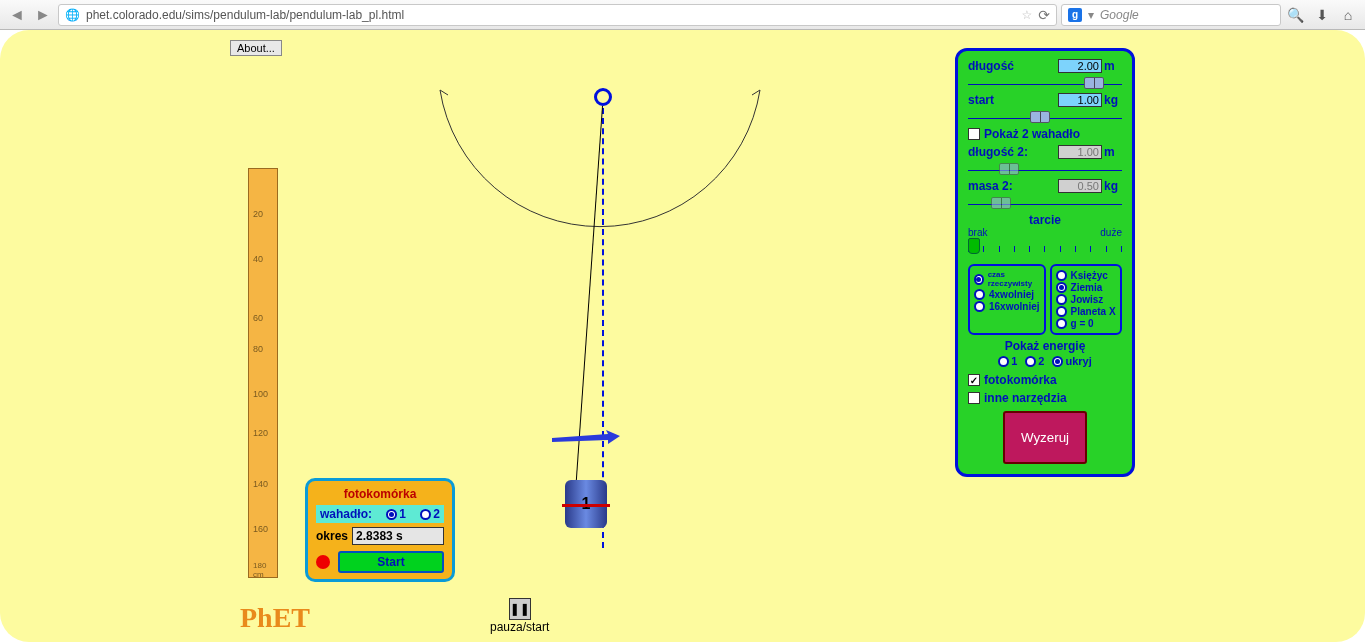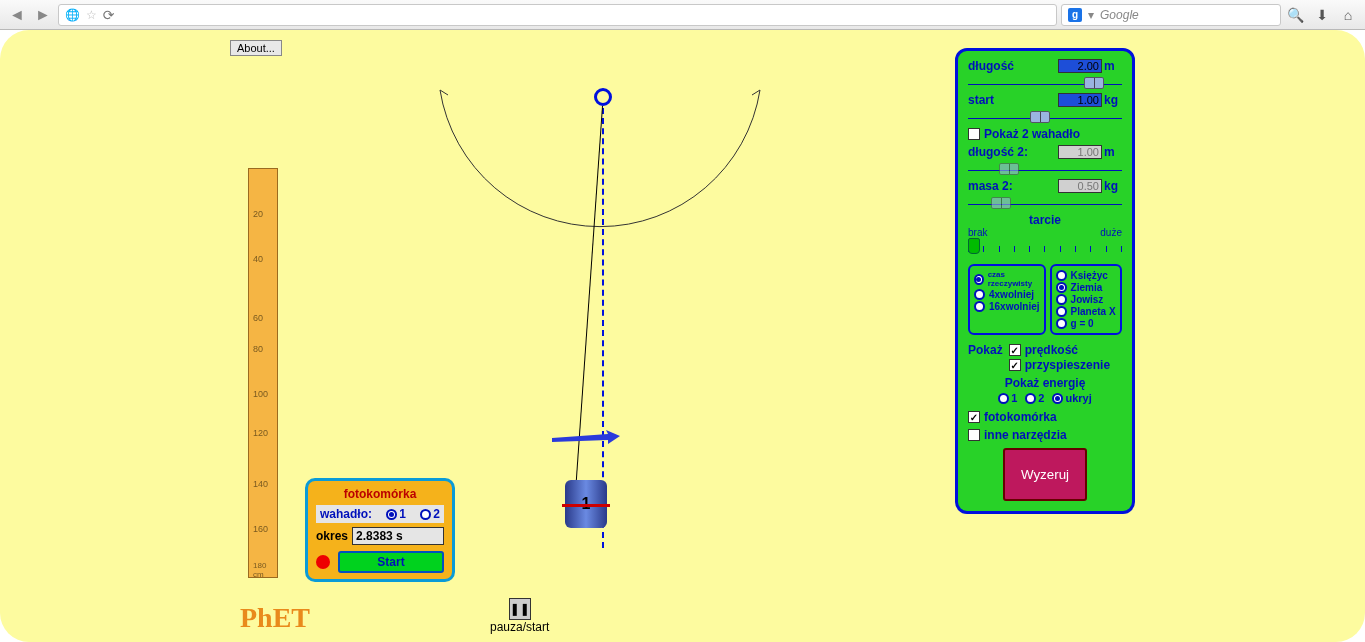--- a/index.html
+++ b/index.html
@@ -35,35 +35,35 @@
 .dashed-line { position: absolute; left: 192px; top: 48px; width: 0; height: 440px; border-left: 2px dashed #0010dd; }
 .string { position: absolute; left: 192px; top: 46px; width: 1px; height: 400px; background: #000; transform-origin: top center; transform: rotate(4deg); }
 .bob { position: absolute; left: 155px; top: 420px; width: 42px; height: 48px; background: linear-gradient(90deg, #2a3a8a, #6a8ae2, #2a3a8a); border-radius: 6px; display: flex; align-items: center; justify-content: center; color: #000; font-weight: bold; font-size: 16px; }
 .bob::before { content:''; position:absolute; top:50%; left:-3px; right:-3px; height:3px; background:#c00; }
 .arrow { position:absolute; left:140px; top:370px; width:70px; height:16px; }
 .arrow svg { width:100%; height:100%; }
 
 
 .photogate { position: absolute; left: 305px; top: 448px; width: 150px; background: #f5b21b; border: 3px solid #0a9bd8; border-radius: 10px; padding: 6px 8px; font-size: 12px; }
 .photogate-title { color: #b00; font-weight: bold; text-align: center; margin-bottom: 4px; }
-.photogate-row { background: #e5e5e5; color: #0010bb; font-weight: bold; padding: 2px 4px; display: flex; align-items: center; justify-content: space-between; margin-bottom: 4px; }
+.photogate-row { background: #5eead4; color: #0010bb; font-weight: bold; padding: 2px 4px; display: flex; align-items: center; justify-content: space-between; margin-bottom: 4px; }
 .radio { display: inline-flex; align-items: center; gap: 2px; }
 .radio-dot { width: 11px; height: 11px; border: 2px solid #0010bb; border-radius: 50%; display: inline-flex; align-items: center; justify-content: center; background:#fff; }
 .radio-dot.sel::after { content:''; width:5px; height:5px; background:#0010bb; border-radius:50%; }
 .okres-row { display: flex; align-items: center; gap: 4px; font-weight: bold; }
 .okres-val { flex:1; background:#e5e5e5; border:1px solid #333; padding:1px 3px; font-size:12px; }
 .photogate-bottom { display: flex; align-items: center; gap: 8px; margin-top: 6px; }
 .rec-dot { width: 14px; height: 14px; background: #e00; border-radius: 50%; }
 .start-btn { flex:1; background: #00d21e; border: 2px solid #0050c0; color: #0010bb; font-weight: bold; padding: 2px 6px; text-align: center; cursor: pointer; border-radius: 3px; }
 
 
 .panel { position: absolute; right: 230px; top: 18px; width: 180px; background: #28d228; border: 3px solid #0010dd; border-radius: 12px; padding: 8px 10px; font-size: 12px; }
 .panel-row { display: flex; align-items: center; justify-content: space-between; margin-bottom: 2px; }
 .panel-label { color: #0010bb; font-weight: bold; }
-.panel-input { width: 44px; background:#1d4ed8; border:1px solid #333; text-align:right; padding:0 2px; font-size:11px; }
+.panel-input { width: 44px; background:#7dd3fc; border:1px solid #333; text-align:right; padding:0 2px; font-size:11px; }
 .panel-input.dis { background:#d0d0d0; color:#777; }
 .panel-unit { color:#0010bb; font-weight:bold; width:18px; }
 .slider-track { height: 10px; border-bottom:1px solid #0010bb; position:relative; margin-bottom:8px; }
 .slider-thumb { position:absolute; top:2px; width:20px; height:12px; background:#9ab4e0; border:1px solid #556; border-radius:2px; }
 .slider-thumb::after{content:'';position:absolute;left:50%;top:0;bottom:0;width:1px;background:#445;}
 .panel-check { display:flex; align-items:center; gap:4px; color:#0010bb; font-weight:bold; margin:4px 0; }
 .chk { width:12px; height:12px; background:#fff; border:1px solid #333; display:inline-flex; align-items:center; justify-content:center; font-size:10px; }
 .chk.on::after{content:'✓';color:#000;font-weight:bold;}
 .friction-header { text-align:center; color:#0010bb; font-weight:bold; margin-top:6px; }
 .friction-labels { display:flex; justify-content:space-between; color:#0010bb; font-size:10px; }
@@ -84,20 +84,21 @@
 .reset-btn { display:block; margin:6px auto 2px auto; background:#be185d; color:#fff; border:2px solid #600; padding:17px 16px; font-weight:normal; border-radius:3px; cursor:pointer; }
 </style>
 </head>
 <body>
 
 <div class="browser-bar">
   <div class="nav-btn">◄</div>
   <div class="nav-btn">►</div>
   <div class="url-bar">
     <span class="url-globe">🌐</span>
+    <span class="url-text">phet.colorado.edu/sims/pendulum-lab/pendulum-lab_pl.html</span>
     <span class="url-star">☆</span>
     <span class="url-refresh">⟳</span>
   </div>
   <div class="search-bar">
     <span class="search-g">g</span>
     <span>▾</span>
     <span style="font-style:italic">Google</span>
   </div>
   <div class="search-btn">🔍</div>
   <div class="dl-btn">⬇</div>
@@ -274,33 +275,20 @@
             <span class="radio-dot"></span>
             <span>Planeta X</span>
           </div>
         <div class="radio-row">
             <span class="radio-dot"></span>
             <span>g = 0</span>
           </div>
       </div>
     </div>
 
-    <div class="pokaz-row">
-      <span>Pokaż</span>
-      <div class="pokaz-col">
-        <span class="panel-check" style="margin:0">
-            <span class="chk on"></span>
-            <span>prędkość</span>
-          </span>
-        <span class="panel-check" style="margin:0">
-            <span class="chk on"></span>
-            <span>przyspieszenie</span>
-          </span>
-      </div>
-    </div>
 
     <div style="color:#0010bb;font-weight:bold;text-align:center">Pokaż energię</div>
     <div class="energy-row">
       <span class="radio">
           <span class="radio-dot"></span>
           <span>1</span>
         </span>
       <span class="radio">
           <span class="radio-dot"></span>
           <span>2</span>

